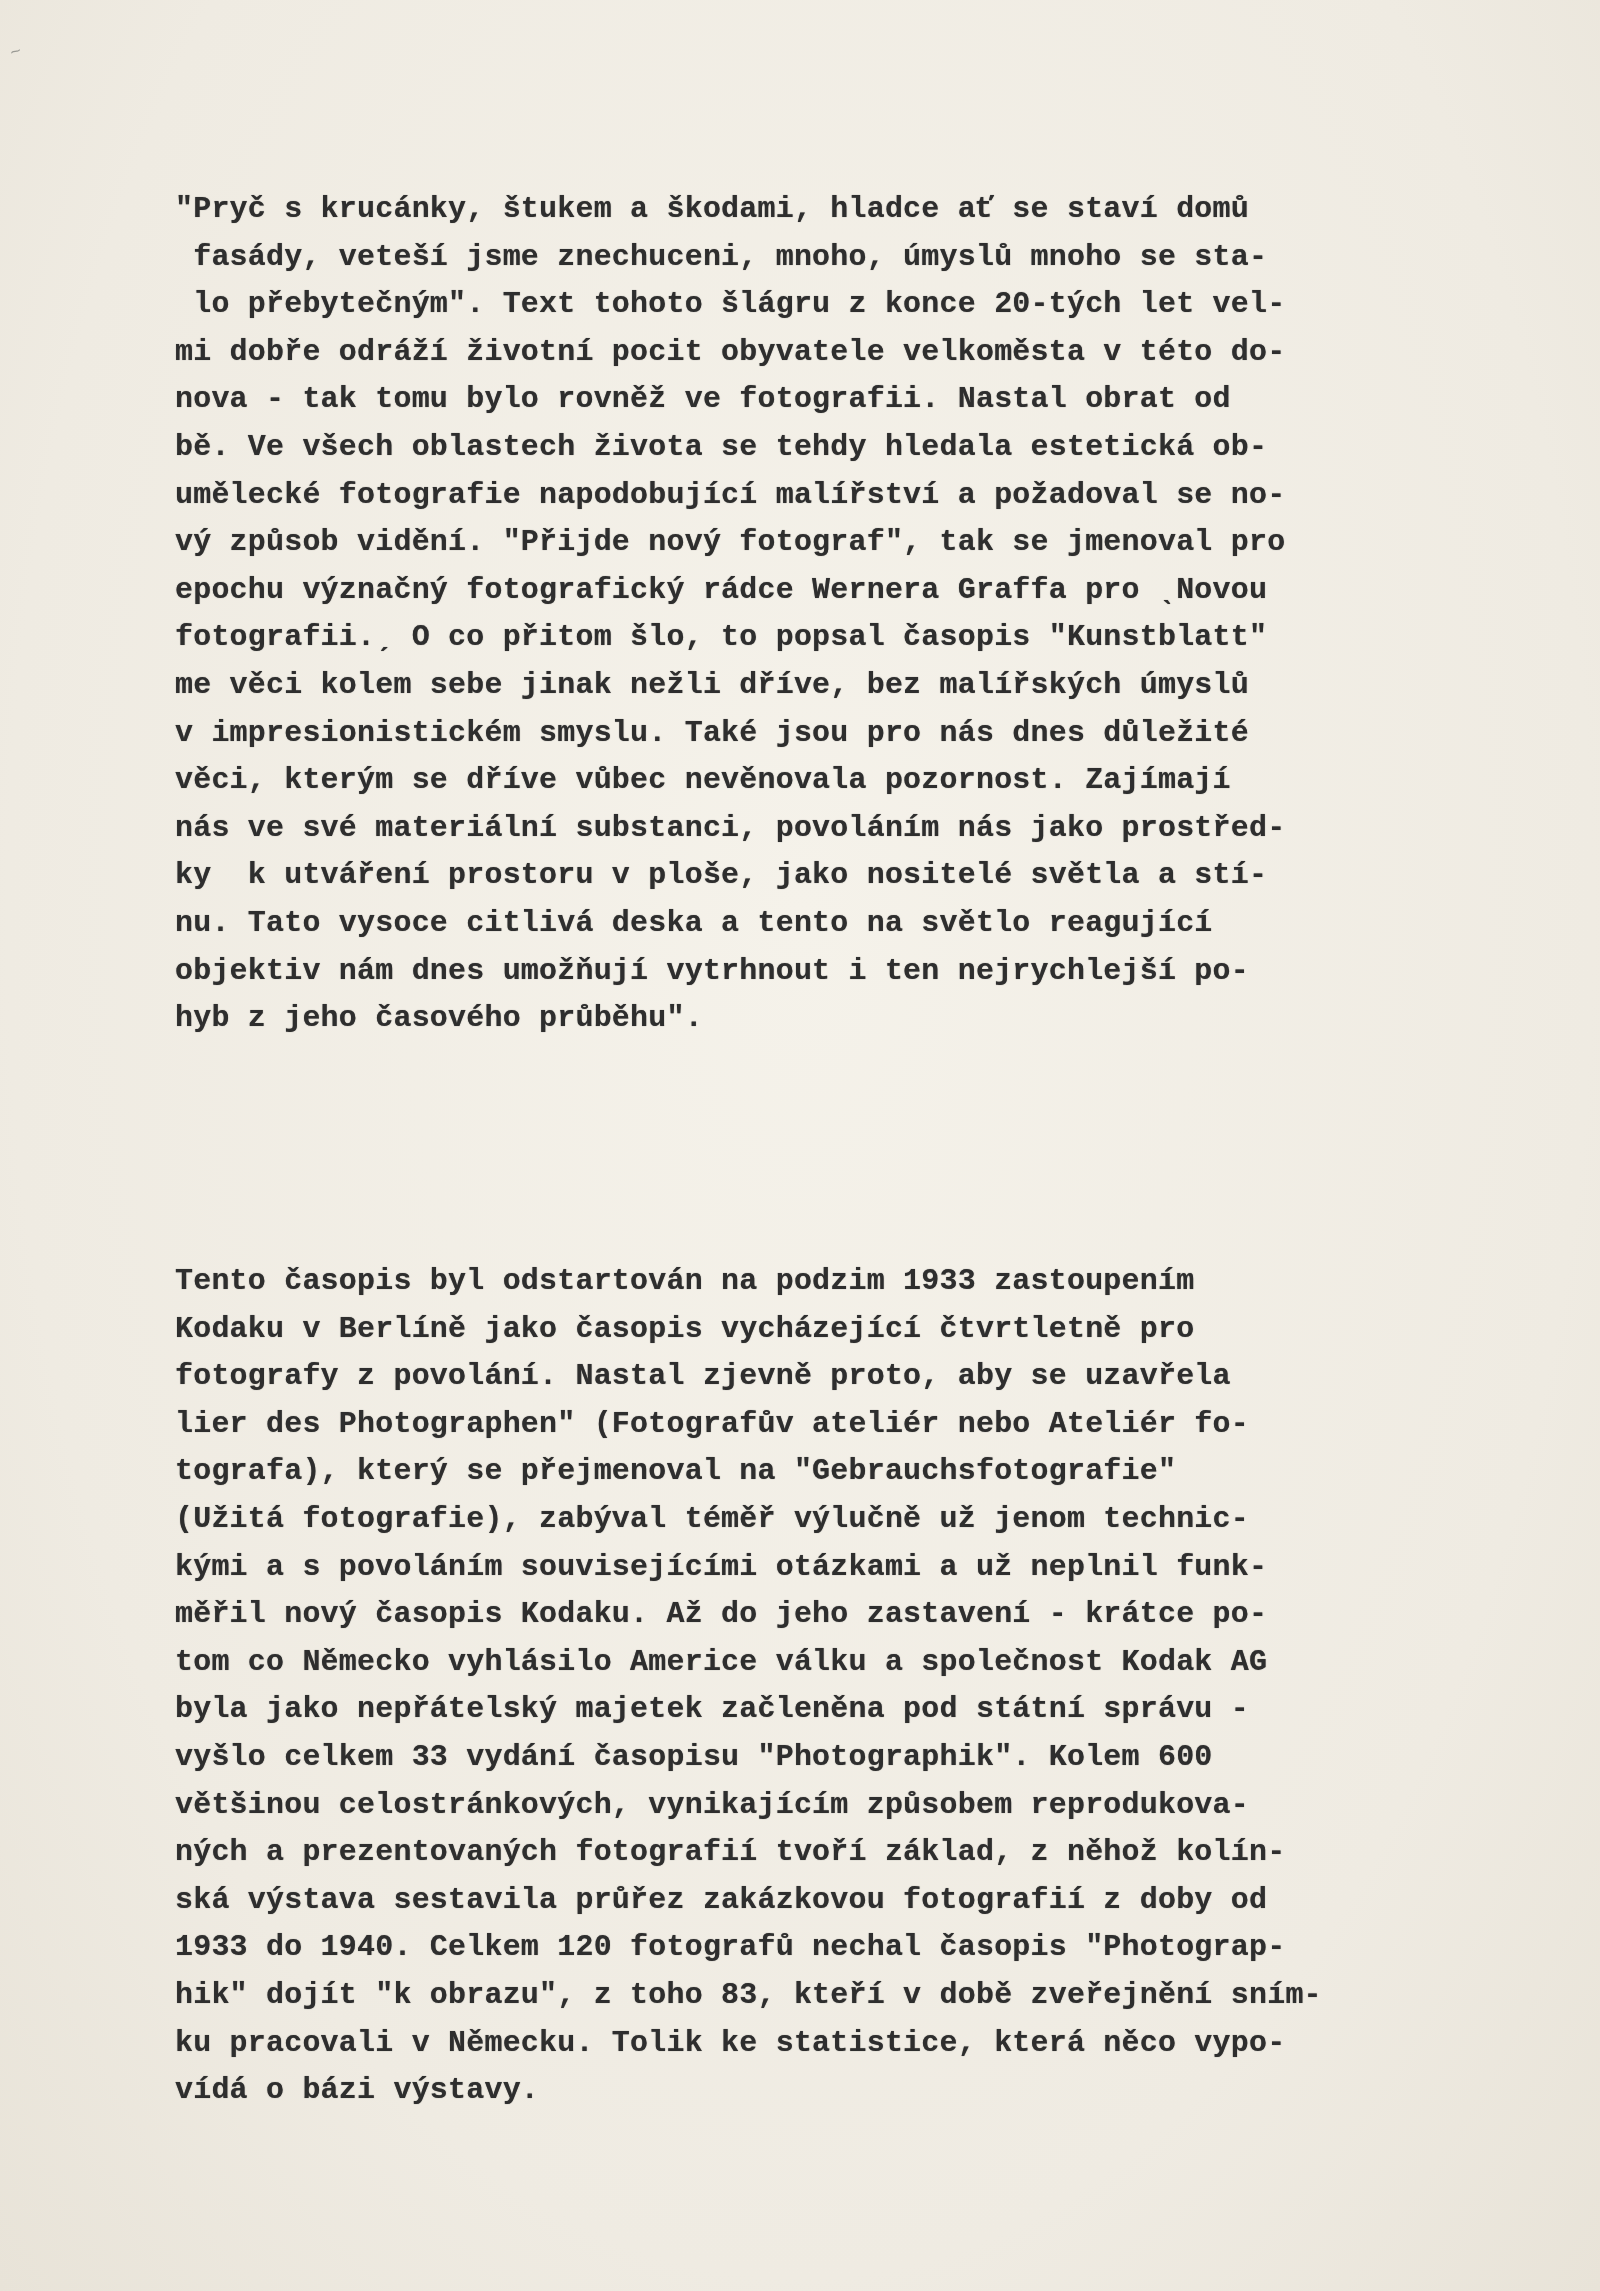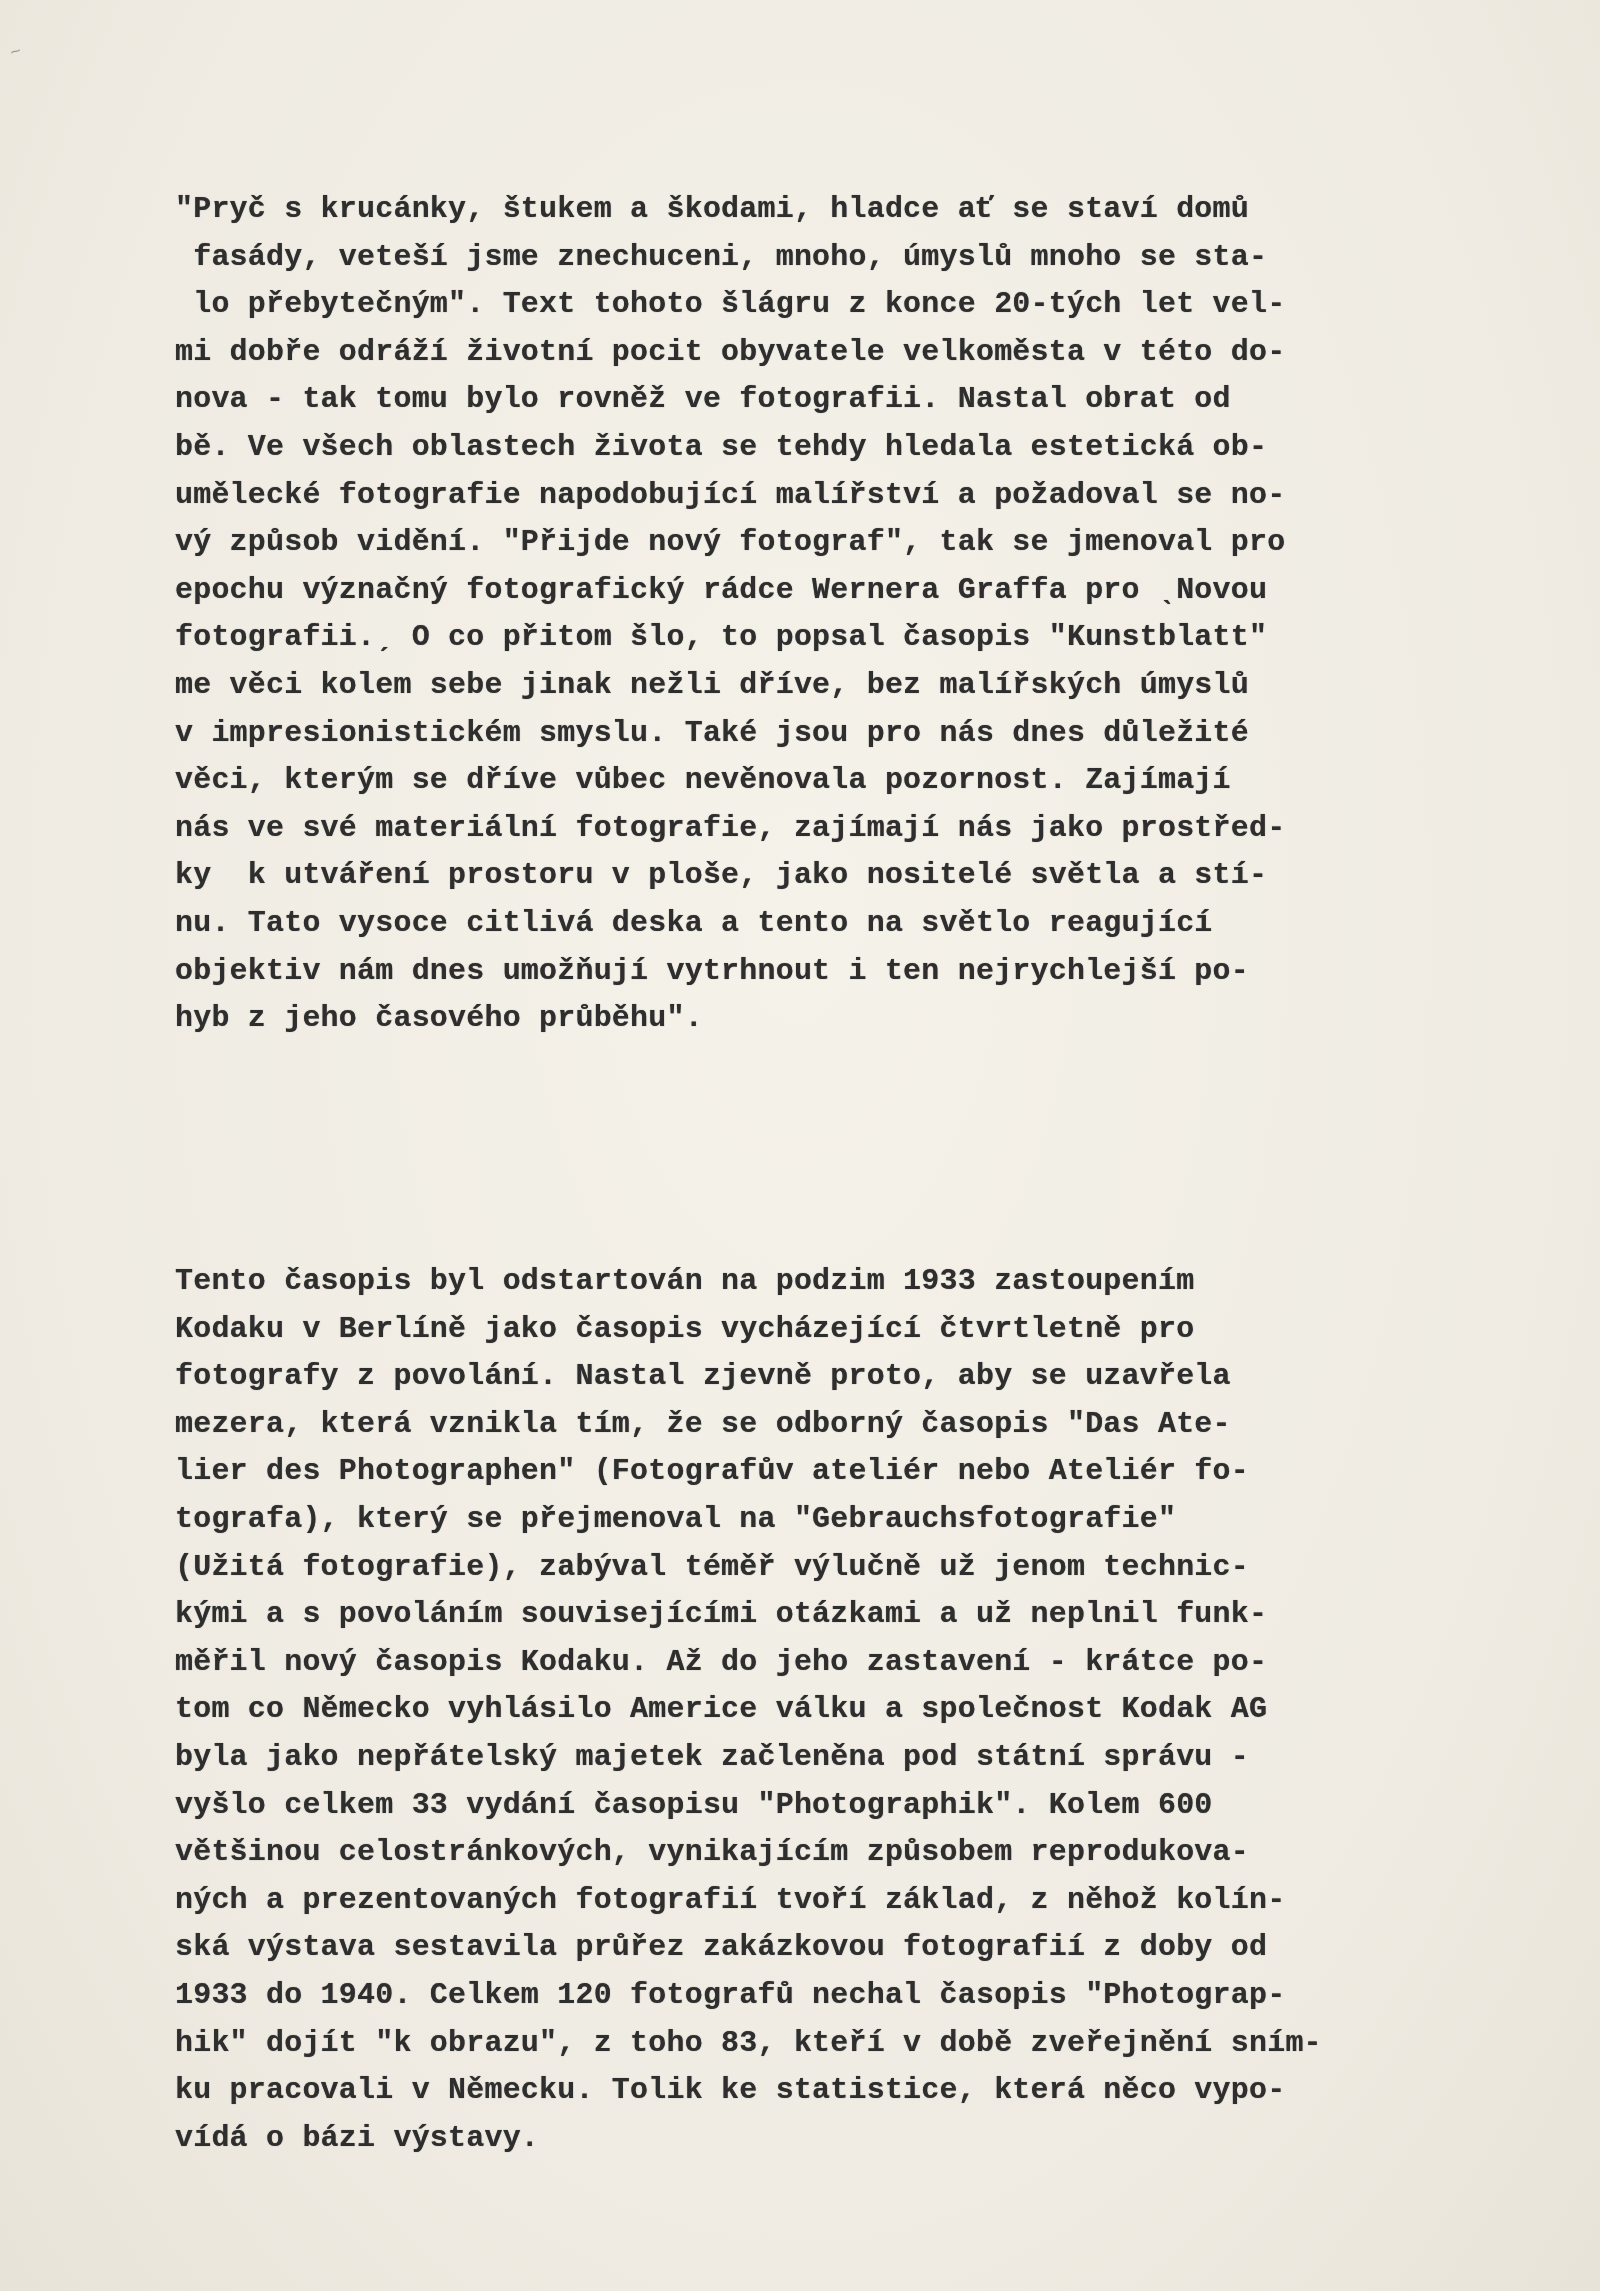--- a/index.html
+++ b/index.html
@@ -41,32 +41,31 @@
     <span class="line">mi dobře odráží životní pocit obyvatele velkoměsta v této do-</span>
     <span class="line">nova - tak tomu bylo rovněž ve fotografii. Nastal obrat od</span>
     <span class="line">bě. Ve všech oblastech života se tehdy hledala estetická ob-</span>
     <span class="line">umělecké fotografie napodobující malířství a požadoval se no-</span>
     <span class="line">vý způsob vidění. "Přijde nový fotograf", tak se jmenoval pro</span>
     <span class="line">epochu význačný fotografický rádce Wernera Graffa pro ˎNovou</span>
     <span class="line">fotografii.ˏ O co přitom šlo, to popsal časopis "Kunstblatt"</span>
     <span class="line">me věci kolem sebe jinak nežli dříve, bez malířských úmyslů</span>
     <span class="line">v impresionistickém smyslu. Také jsou pro nás dnes důležité</span>
     <span class="line">věci, kterým se dříve vůbec nevěnovala pozornost. Zajímají</span>
-    <span class="line">nás ve své materiální fotografie, zajímají nás jako prostřed-</span>
+    <span class="line">nás ve své materiální substanci, povoláním nás jako prostřed-</span>
     <span class="line">ky  k utváření prostoru v ploše, jako nositelé světla a stí-</span>
     <span class="line">nu. Tato vysoce citlivá deska a tento na světlo reagující</span>
     <span class="line">objektiv nám dnes umožňují vytrhnout i ten nejrychlejší po-</span>
     <span class="line">hyb z jeho časového průběhu".</span>
   </div>
 
   <div class="para" id="p2">
     <span class="line">Tento časopis byl odstartován na podzim 1933 zastoupením</span>
     <span class="line">Kodaku v Berlíně jako časopis vycházející čtvrtletně pro</span>
     <span class="line">fotografy z povolání. Nastal zjevně proto, aby se uzavřela</span>
-    <span class="line">mezera, která vznikla tím, že se odborný časopis "Das Ate-</span>
     <span class="line">lier des Photographen" (Fotografův ateliér nebo Ateliér fo-</span>
     <span class="line">tografa), který se přejmenoval na "Gebrauchsfotografie"</span>
     <span class="line">(Užitá fotografie), zabýval téměř výlučně už jenom technic-</span>
     <span class="line">kými a s povoláním souvisejícími otázkami a už neplnil funk-</span>
     <span class="line">měřil nový časopis Kodaku. Až do jeho zastavení - krátce po-</span>
     <span class="line">tom co Německo vyhlásilo Americe válku a společnost Kodak AG</span>
     <span class="line">byla jako nepřátelský majetek začleněna pod státní správu -</span>
     <span class="line">vyšlo celkem 33 vydání časopisu "Photographik". Kolem 600</span>
     <span class="line">většinou celostránkových, vynikajícím způsobem reprodukova-</span>
     <span class="line">ných a prezentovaných fotografií tvoří základ, z něhož kolín-</span>

